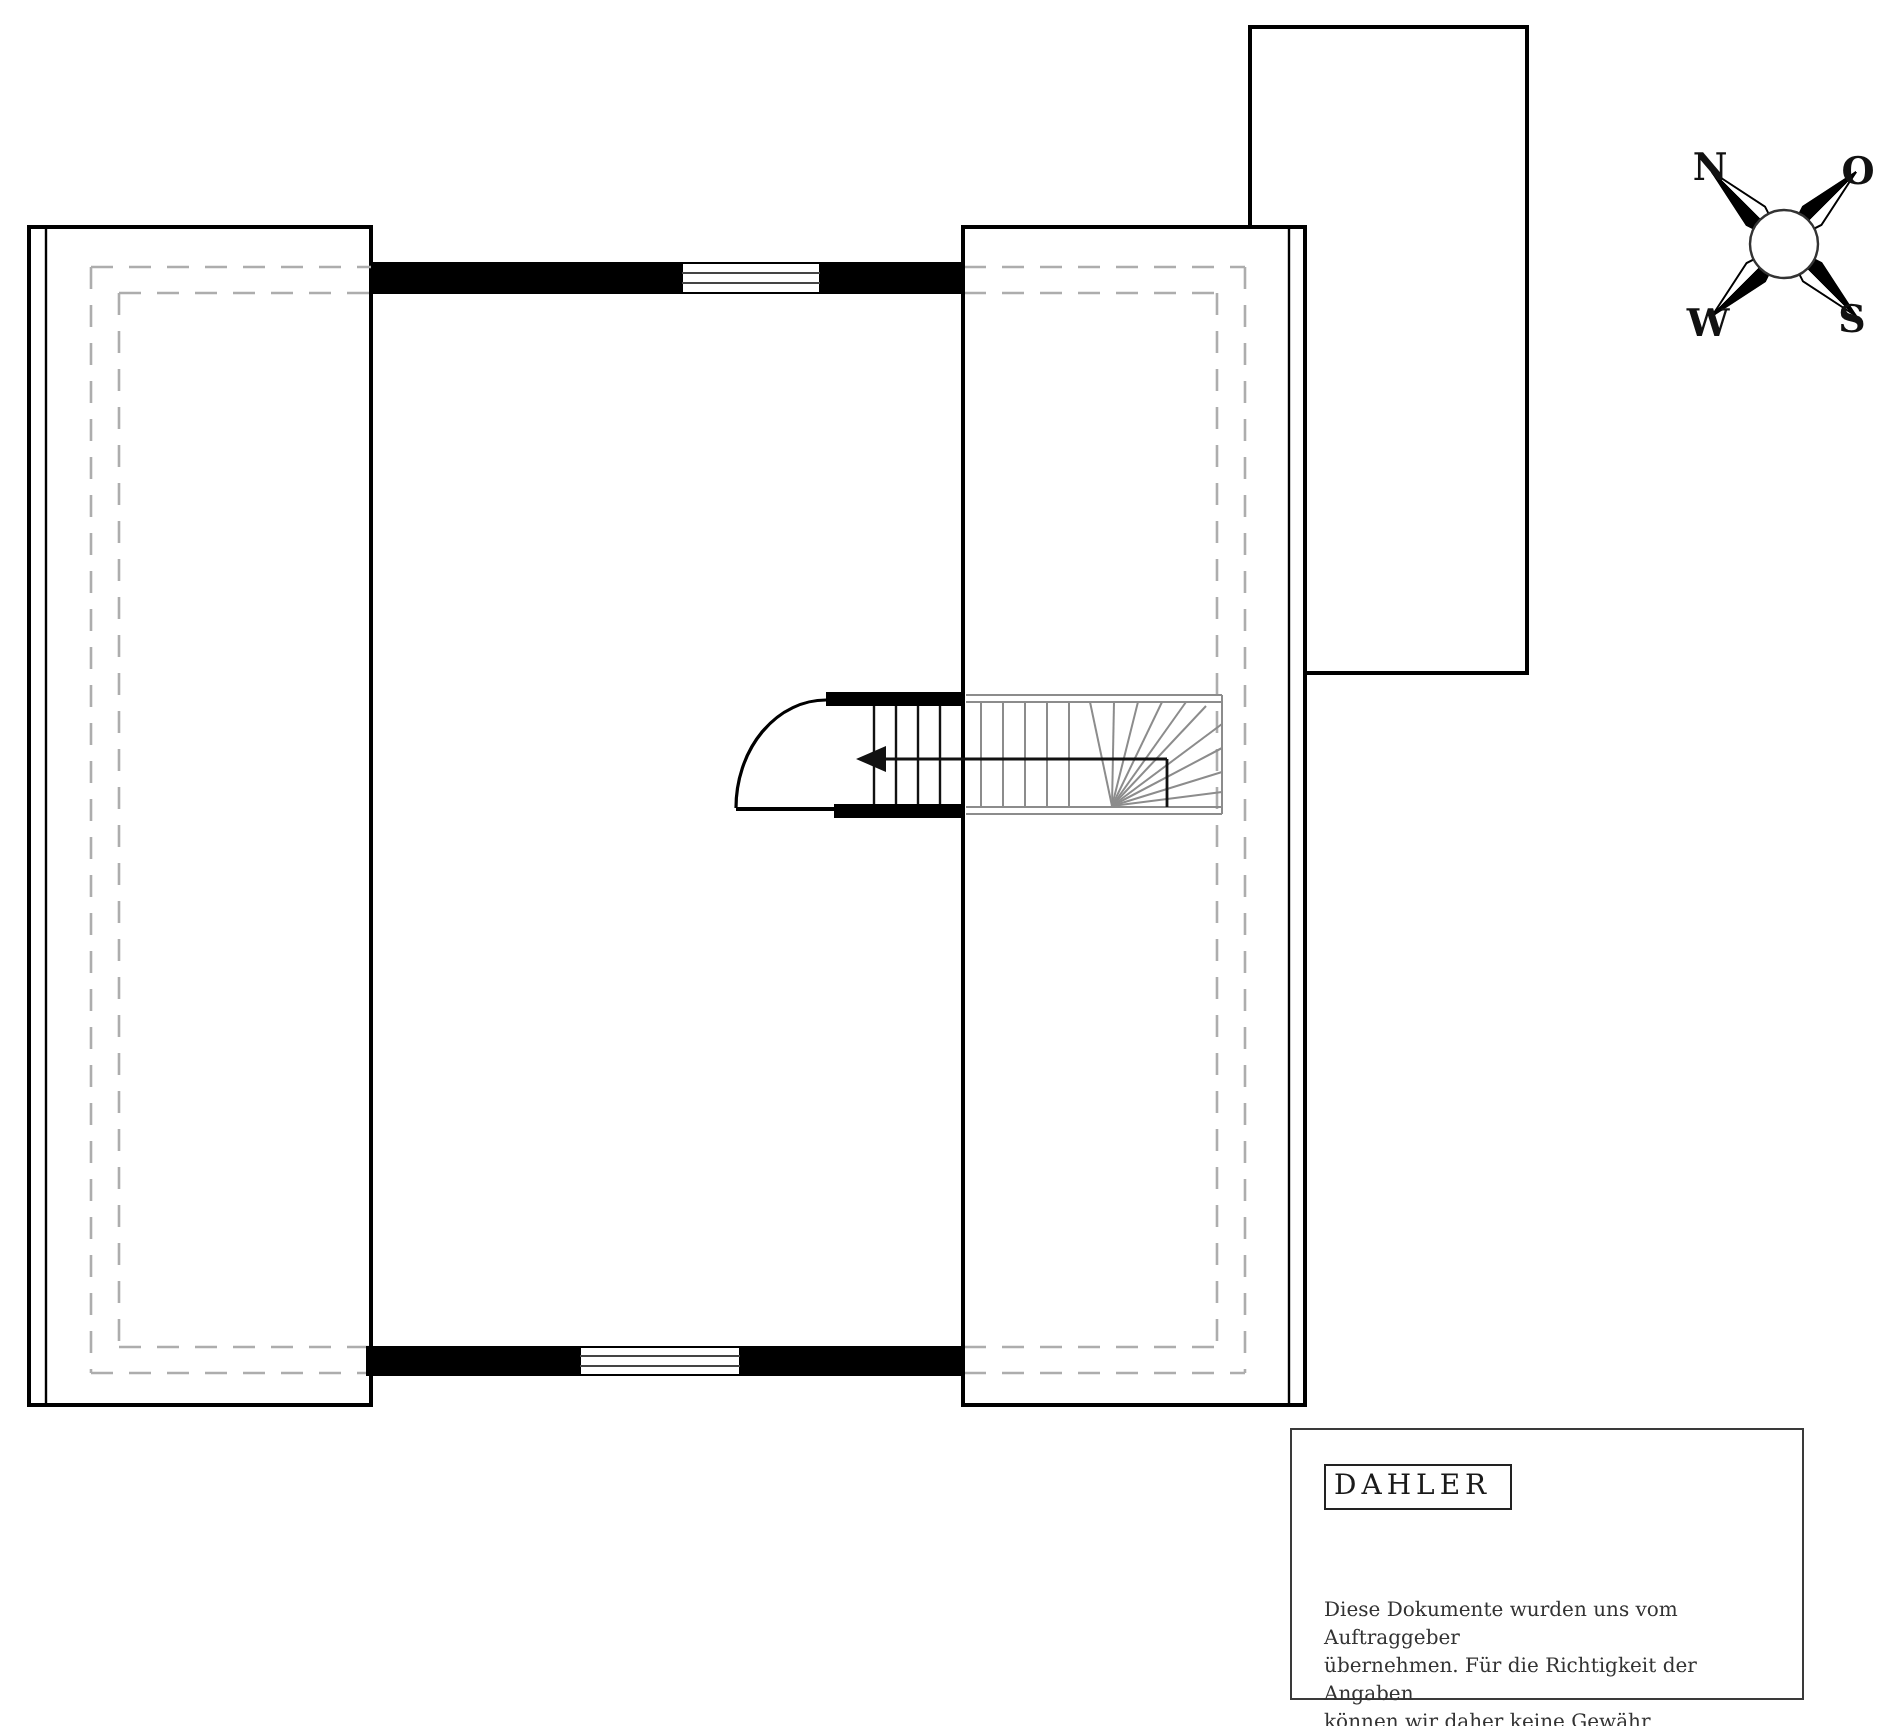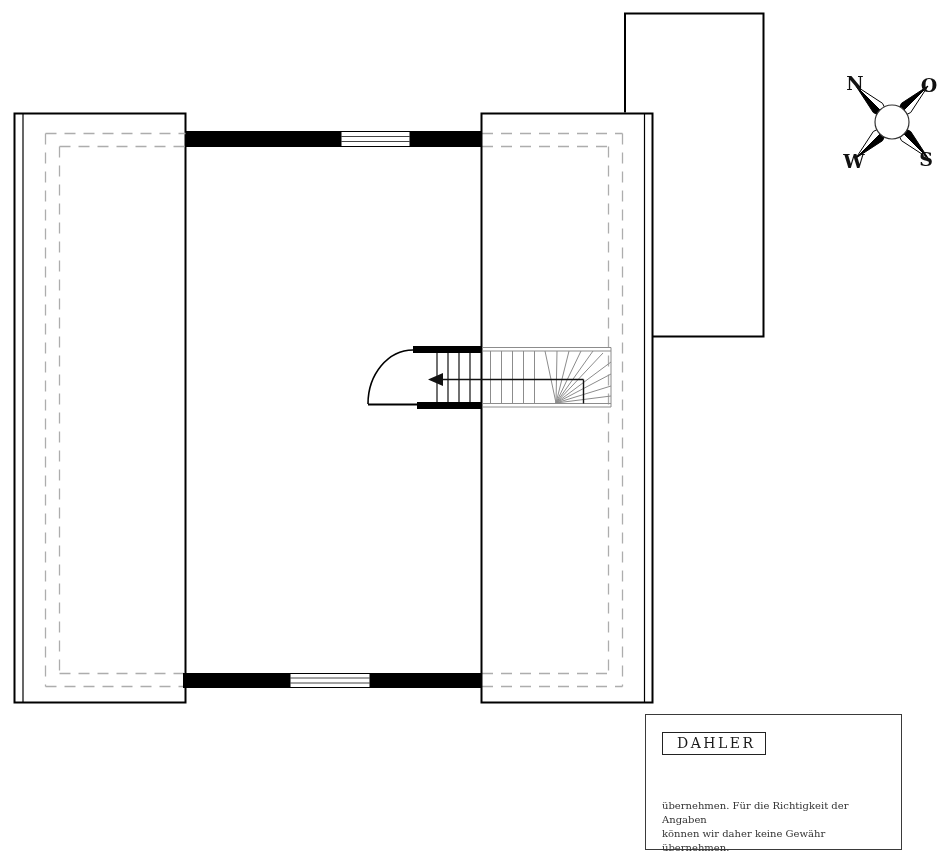--- a/index.html
+++ b/index.html
@@ -34,21 +34,21 @@
     height: 136px;
     border: 1.5px solid #3a3a3a;
     background: #ffffff;
     box-sizing: border-box;
   }
   #brand-logo {
     position: absolute;
     left: 16px;
     top: 17px;
     border: 1.3px solid #222222;
-    padding: 2px 9px 3px 14px;
+    padding: 2px 9px 3px 4px;
     font-family: "DejaVu Serif", "Liberation Serif", serif;
     font-size: 14px;
     letter-spacing: 2.5px;
     color: #1a1a1a;
     white-space: nowrap;
   }
   #disclaimer {
     position: absolute;
     left: 16px;
     top: 84px;
@@ -186,18 +186,19 @@
       <text class="compass-letter" x="855" y="90" text-anchor="middle">N</text>
       <text class="compass-letter" x="929" y="92" text-anchor="middle">O</text>
       <text class="compass-letter" x="854" y="168" text-anchor="middle">W</text>
       <text class="compass-letter" x="926" y="166" text-anchor="middle">S</text>
     </g>
   </svg>
 
   <div id="legend-box">
     <div id="brand-logo">DAHLER</div>
     <div id="disclaimer">
+      <div>Diese Dokumente wurden uns vom Auftraggeber</div>
       <div>übernehmen. Für die Richtigkeit der Angaben</div>
       <div>können wir daher keine Gewähr übernehmen.</div>
     </div>
   </div>
 
 </div>
 
 </body></html>

